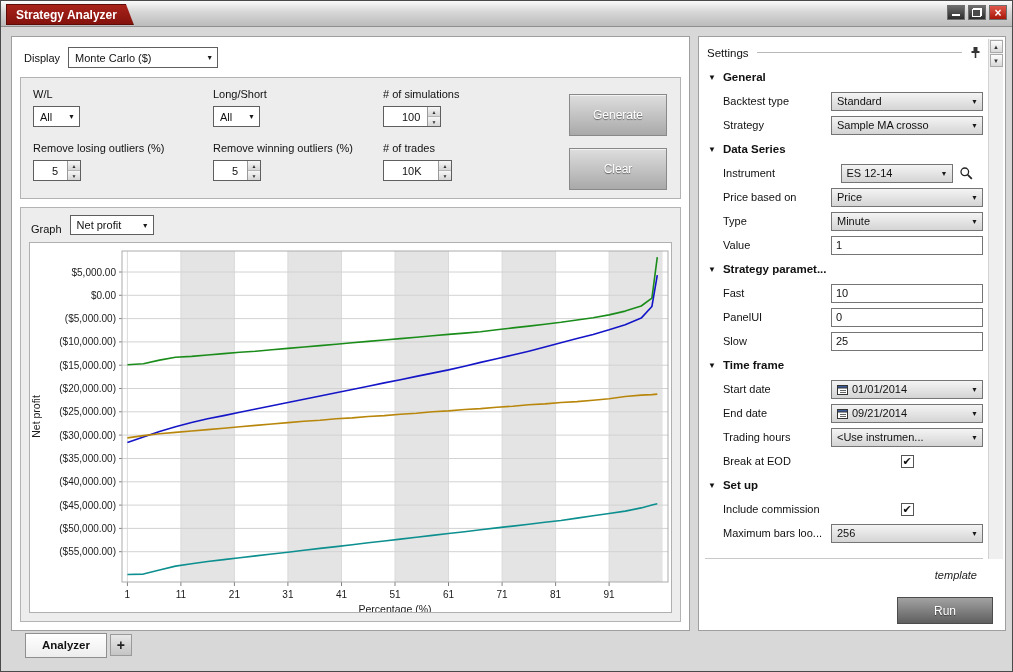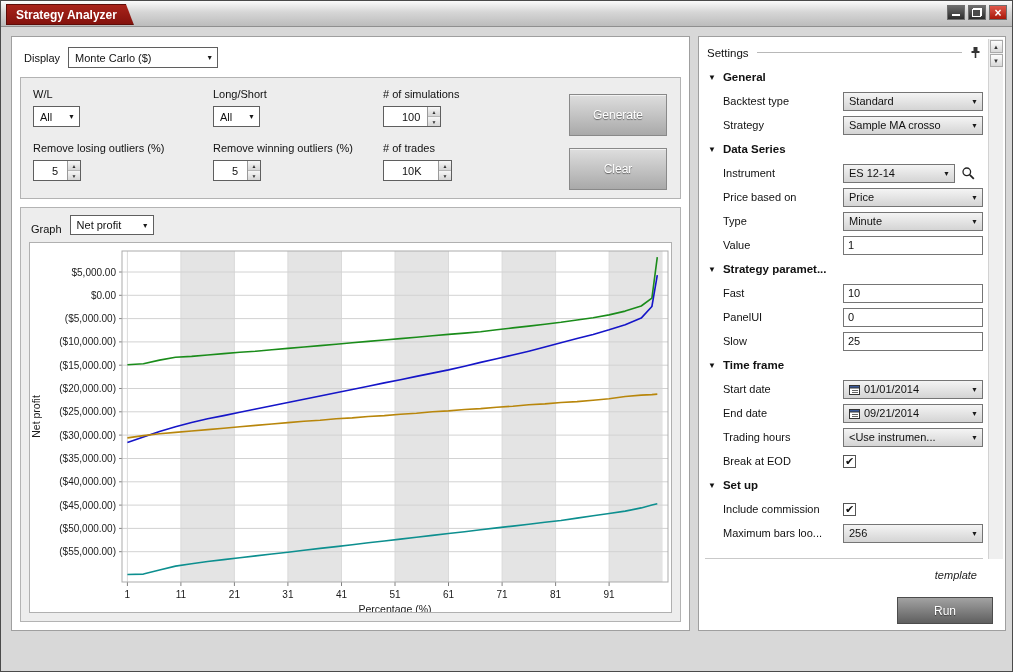--- a/index.html
+++ b/index.html
@@ -55,21 +55,21 @@
   .pin-wrap{margin-left:8px;display:flex;align-items:center}
   .scroll-strip{position:absolute;right:2px;top:2px;width:15px;height:520px;background:#efefef;border-left:1px solid #d2d2d2}
   .scroll-btn{width:13px;height:13px;margin:1px auto 0;background:linear-gradient(#fdfdfd,#d8d8d8);
     border:1px solid #a9a9a9;font-size:6px;display:flex;align-items:center;justify-content:center;color:#333}
   .prop-grid{position:absolute;left:6px;right:22px;top:28px;height:494px;overflow:hidden;border-bottom:1px solid #c9c9c9}
   .sec-header{display:flex;align-items:center;height:24px;gap:7px;padding-left:3px}
   .tri{font-size:8px;color:#111}
   .sec-label{font-weight:bold;font-size:11.5px}
   .prop-row{display:flex;align-items:center;height:24px;padding-left:18px}
   .prop-label{flex:1;font-size:11px;white-space:nowrap;overflow:hidden;padding-right:4px}
-  .prop-ctrl{width:140px;display:flex;align-items:center;justify-content:flex-start}
+  .prop-ctrl{width:152px;display:flex;align-items:center;justify-content:center}
   .silver{background:linear-gradient(#f4f4f4,#d4d4d4);border:1px solid #757575;height:19px;width:100%;
     display:flex;align-items:center;padding:0 4px 0 5px}
   .silver .dd-text{flex:1;font-size:11px;white-space:nowrap;overflow:hidden}
   .silver .dd-arrow{font-size:7px;color:#1a1a1a;margin-left:4px}
   .txt{width:100%;height:19px;border:1px solid #757575;font-size:11px;padding:0 4px;font-family:inherit;background:#fff;color:#111}
   .cb{width:13px;height:13px;border:1px solid #555;background:#fff;display:flex;align-items:center;justify-content:center;
     font-size:11px;line-height:1;color:#111}
   .template-label{position:absolute;right:28px;top:532px;font-style:italic;font-size:11px;color:#222}
   .run-btn{position:absolute;right:12px;bottom:6px;width:96px;height:27px;
     background:linear-gradient(#a2a2a2,#5f5f5f);border:1px solid #4c4c4c;color:#fff;font-size:12px;
@@ -433,14 +433,18 @@
               <span class="dd-arrow">▼</span>
             </div>
           </span>
         </div>
       </div>
 
     <span class="template-label">template</span>
     <div class="run-btn">Run</div>
   </div>
 
+  <div class="tabbar">
+    <div class="tab">Analyzer</div>
+    <div class="tab-plus">+</div>
+  </div>
 
 </div>
 
 </body></html>

